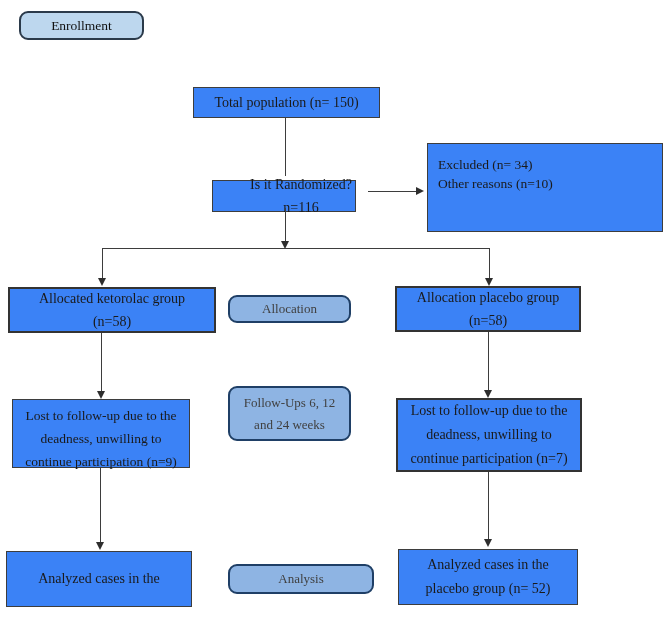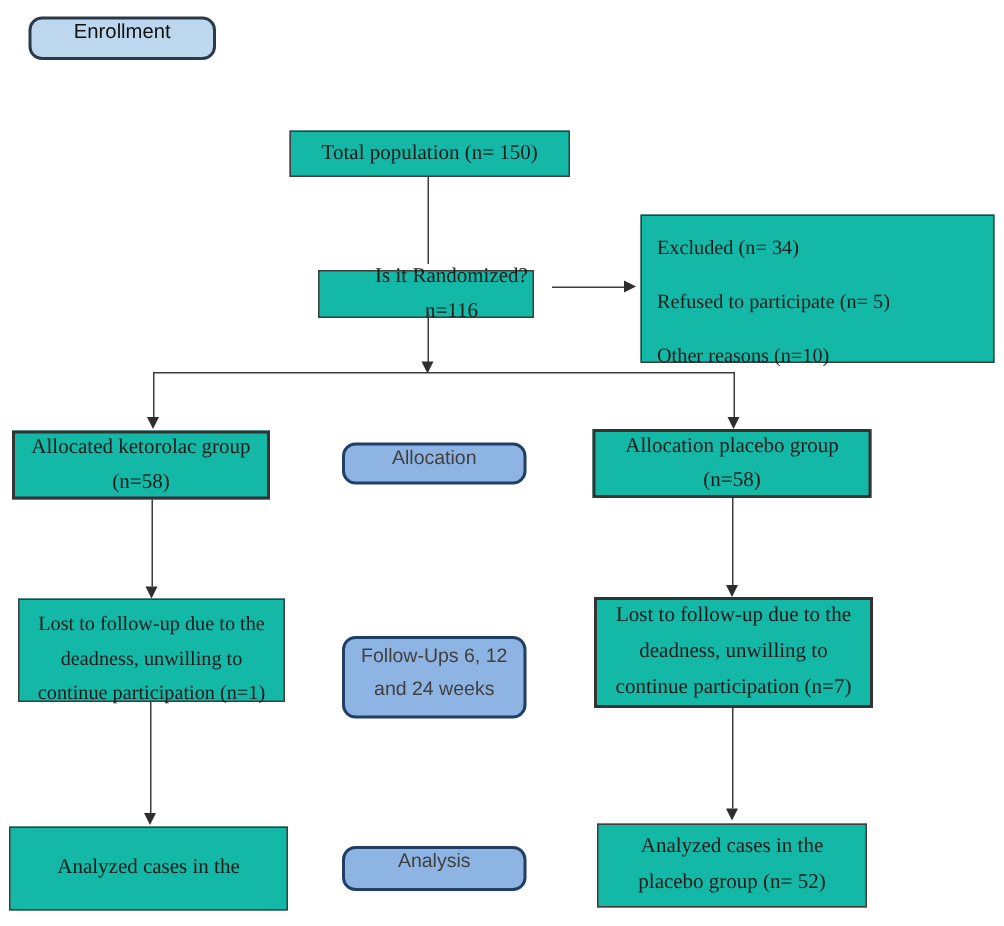--- a/index.html
+++ b/index.html
@@ -7,21 +7,21 @@
     position:relative;
     width:669px;height:617px;
     background:#ffffff;
     font-family:"Liberation Serif","DejaVu Serif",serif;
     color:#1a1a1a;
     overflow:hidden;
   }
   
   .fbox{
     position:absolute;
-    background:#14b8a6;
+    background:#3b82f6;
     border:1px solid #3d3d3d;
     box-sizing:border-box;
     text-align:center;
     font-size:14px;
     display:flex;
     flex-direction:column;
     justify-content:center;
     line-height:23px;
   }
   .fbox.heavy{border-width:2px;border-color:#333333;}
@@ -31,24 +31,24 @@
     padding:11px 8px 0 10px;
     font-size:13.5px;
     line-height:19px;
   }
   
   .badge{
     position:absolute;
     box-sizing:border-box;
     border-radius:9px;
     text-align:center;
-    font-family:Liberation Sans, sans-serif;
+    font-family:Liberation Serif, serif;
     display:flex;
     flex-direction:column;
-    justify-content:flex-start;
+    justify-content:center;
   }
   .badge.enroll{
     background:#bdd7ee;
     border:2px solid #2b3a4a;
     color:#111111;
     font-size:13.5px;
   }
   .badge.stage{
     background:#8eb4e3;
     border:2px solid #1f3f66;
@@ -86,38 +86,37 @@
 
   <div class="vline" style="left:285px;top:118px;height:58px;"></div>
 
   <div class="fbox" style="left:212px;top:180px;width:144px;height:32px;padding-left:34px;">
     <span>Is it Randomized? n=116</span>
   </div>
 
   <div class="hline" style="left:368px;top:191px;width:48px;"></div>
   <div class="arr-right" style="left:416px;top:187px;"></div>
 
-  <div class="fbox leftalign" style="left:427px;top:143px;width:236px;height:99px;gap:17px;">
+  <div class="fbox leftalign" style="left:427px;top:143px;width:236px;height:89px;">
     <span>Excluded (n= 34)</span>
-    <span>Refused to participate (n= 5)</span>
     <span>Other reasons (n=10)</span>
   </div>
 
   <div class="vline" style="left:285px;top:208px;height:34px;"></div>
   <div class="arr-down" style="left:281px;top:241px;"></div>
 
   <div class="hline" style="left:102px;top:248px;width:388px;"></div>
 
   <div class="vline" style="left:102px;top:248px;height:30px;"></div>
   <div class="arr-down" style="left:98px;top:278px;"></div>
 
   <div class="vline" style="left:489px;top:248px;height:30px;"></div>
   <div class="arr-down" style="left:485px;top:278px;"></div>
 
-  <div class="fbox heavy" style="left:8px;top:287px;width:172px;height:46px;">
+  <div class="fbox heavy" style="left:8px;top:287px;width:208px;height:46px;">
     <span>Allocated ketorolac group</span>
     <span>(n=58)</span>
   </div>
 
   <div class="badge stage" style="left:228px;top:295px;width:123px;height:28px;">
     <span>Allocation</span>
   </div>
 
   <div class="fbox heavy" style="left:395px;top:286px;width:186px;height:46px;">
     <span>Allocation placebo group</span>
@@ -126,45 +125,45 @@
 
   <div class="vline" style="left:101px;top:333px;height:58px;"></div>
   <div class="arr-down" style="left:97px;top:391px;"></div>
 
   <div class="vline" style="left:488px;top:332px;height:58px;"></div>
   <div class="arr-down" style="left:484px;top:390px;"></div>
 
   <div class="fbox" style="left:12px;top:399px;width:178px;height:69px;justify-content:flex-start;padding-top:4px;font-size:13.5px;">
     <span>Lost to follow-up due to the</span>
     <span>deadness, unwilling to</span>
-    <span>continue participation (n=1)</span>
+    <span>continue participation (n=9)</span>
   </div>
 
-  <div class="badge stage" style="left:228px;top:424px;width:123px;height:55px;line-height:22px;">
+  <div class="badge stage" style="left:228px;top:386px;width:123px;height:55px;line-height:22px;">
     <span>Follow-Ups 6, 12</span>
     <span>and 24 weeks</span>
   </div>
 
   <div class="fbox heavy" style="left:396px;top:398px;width:186px;height:74px;line-height:24px;">
     <span>Lost to follow-up due to the</span>
     <span>deadness, unwilling to</span>
     <span>continue participation (n=7)</span>
   </div>
 
   <div class="vline" style="left:100px;top:468px;height:74px;"></div>
   <div class="arr-down" style="left:96px;top:542px;"></div>
 
   <div class="vline" style="left:488px;top:472px;height:67px;"></div>
   <div class="arr-down" style="left:484px;top:539px;"></div>
 
   <div class="fbox" style="left:6px;top:551px;width:186px;height:56px;line-height:24px;">
     <span>Analyzed cases in the</span>
   </div>
 
-  <div class="badge stage" style="left:228px;top:564px;width:123px;height:30px;">
+  <div class="badge stage" style="left:228px;top:564px;width:146px;height:30px;">
     <span>Analysis</span>
   </div>
 
   <div class="fbox" style="left:398px;top:549px;width:180px;height:56px;line-height:24px;">
     <span>Analyzed cases in the</span>
     <span>placebo group (n= 52)</span>
   </div>
 
 </div>
 

